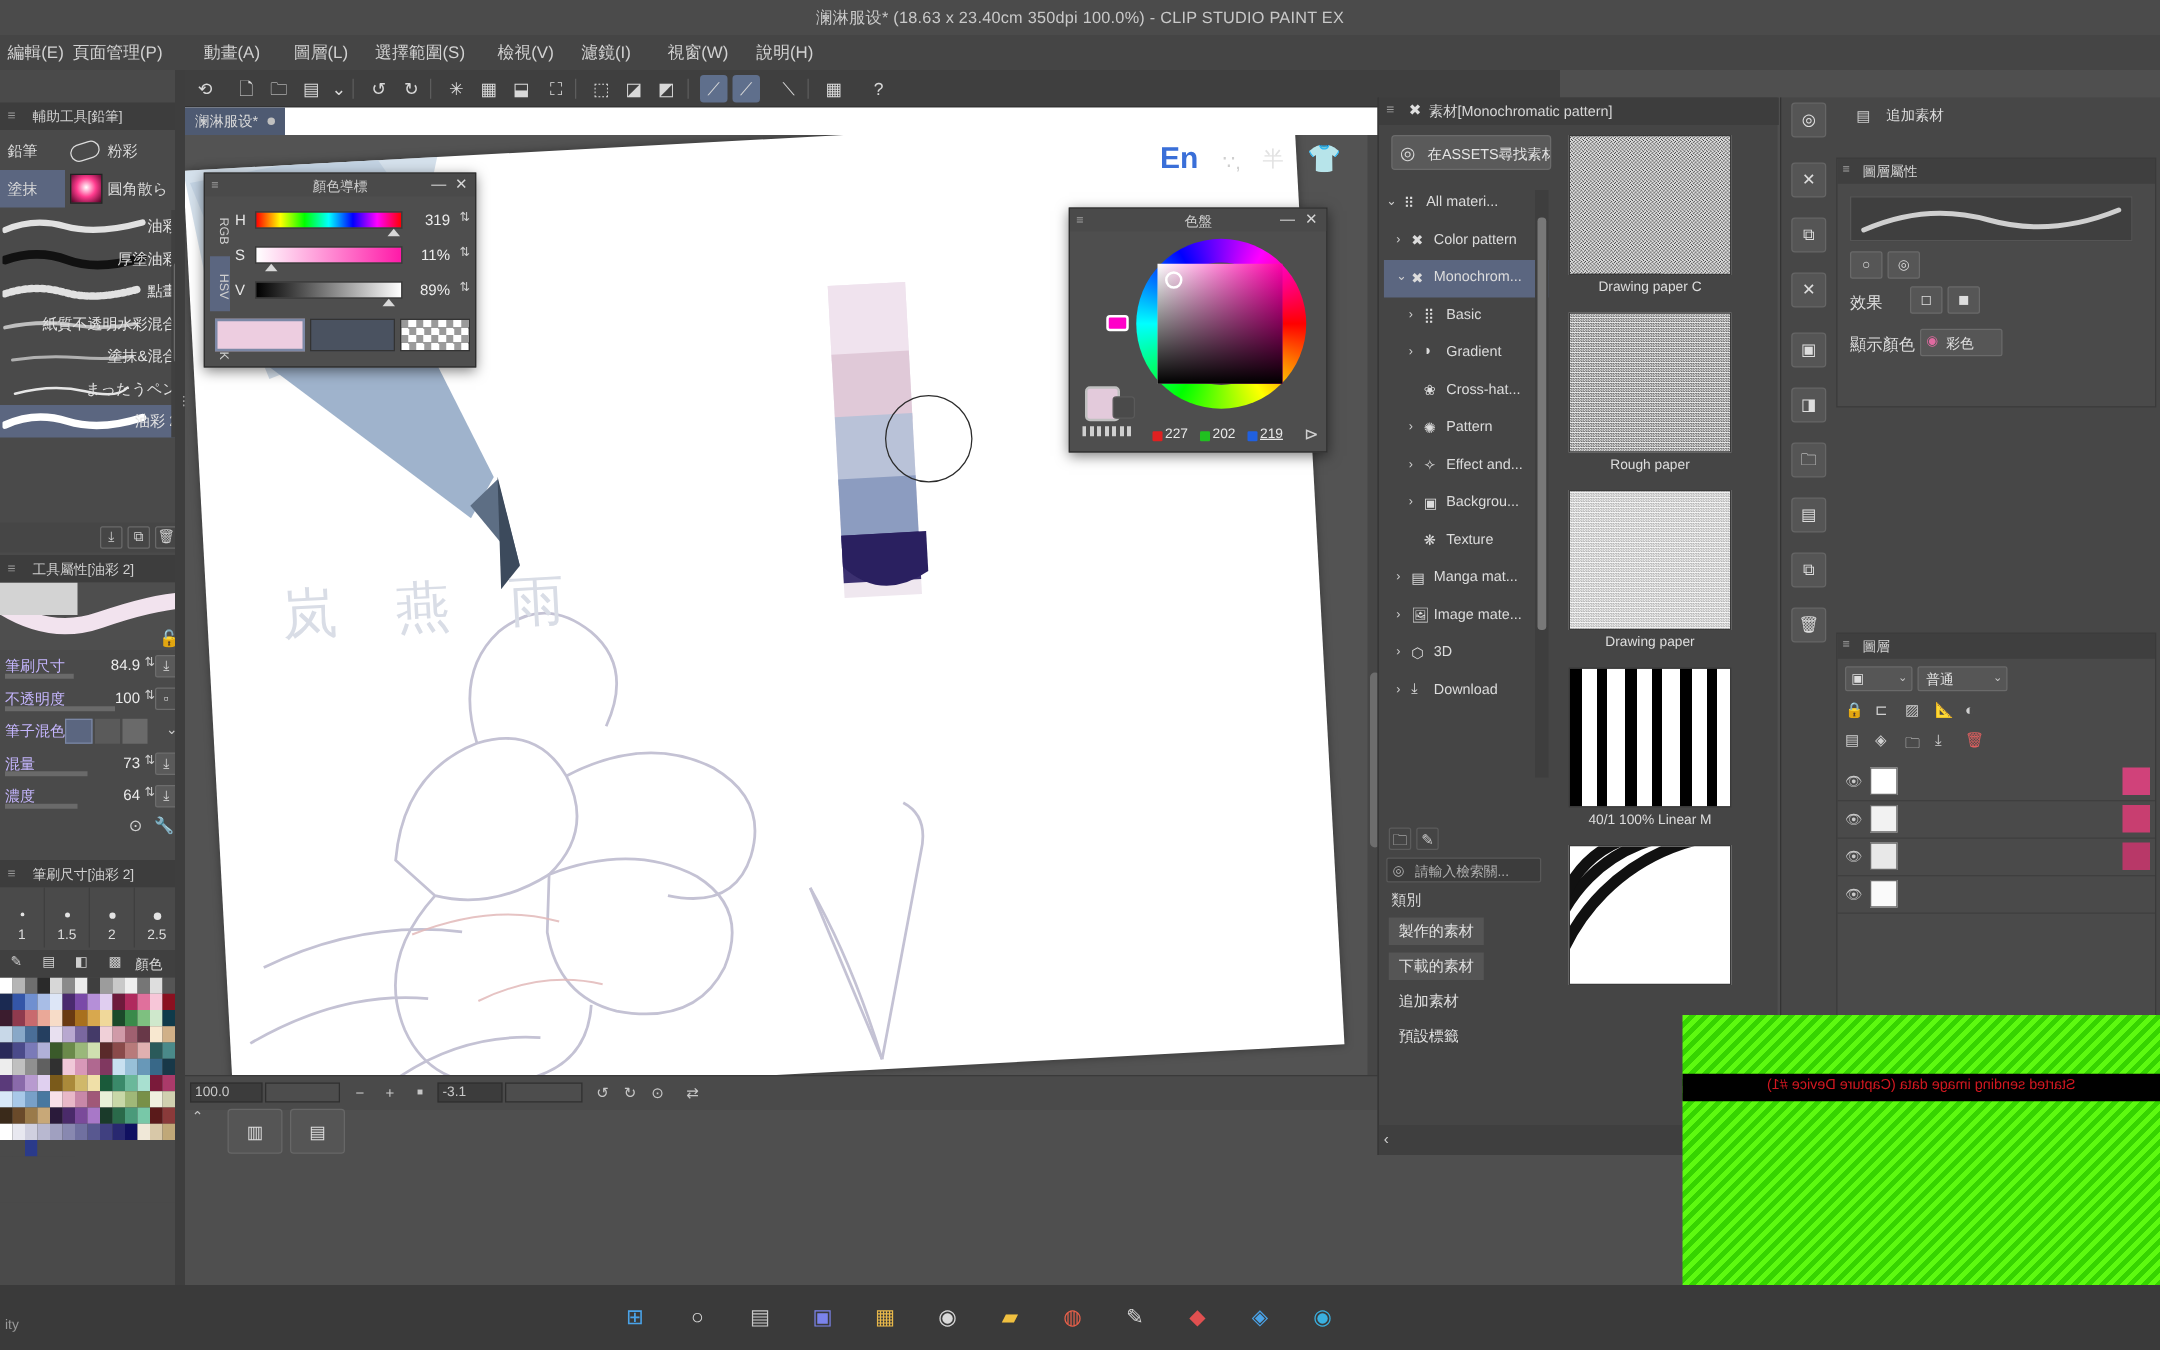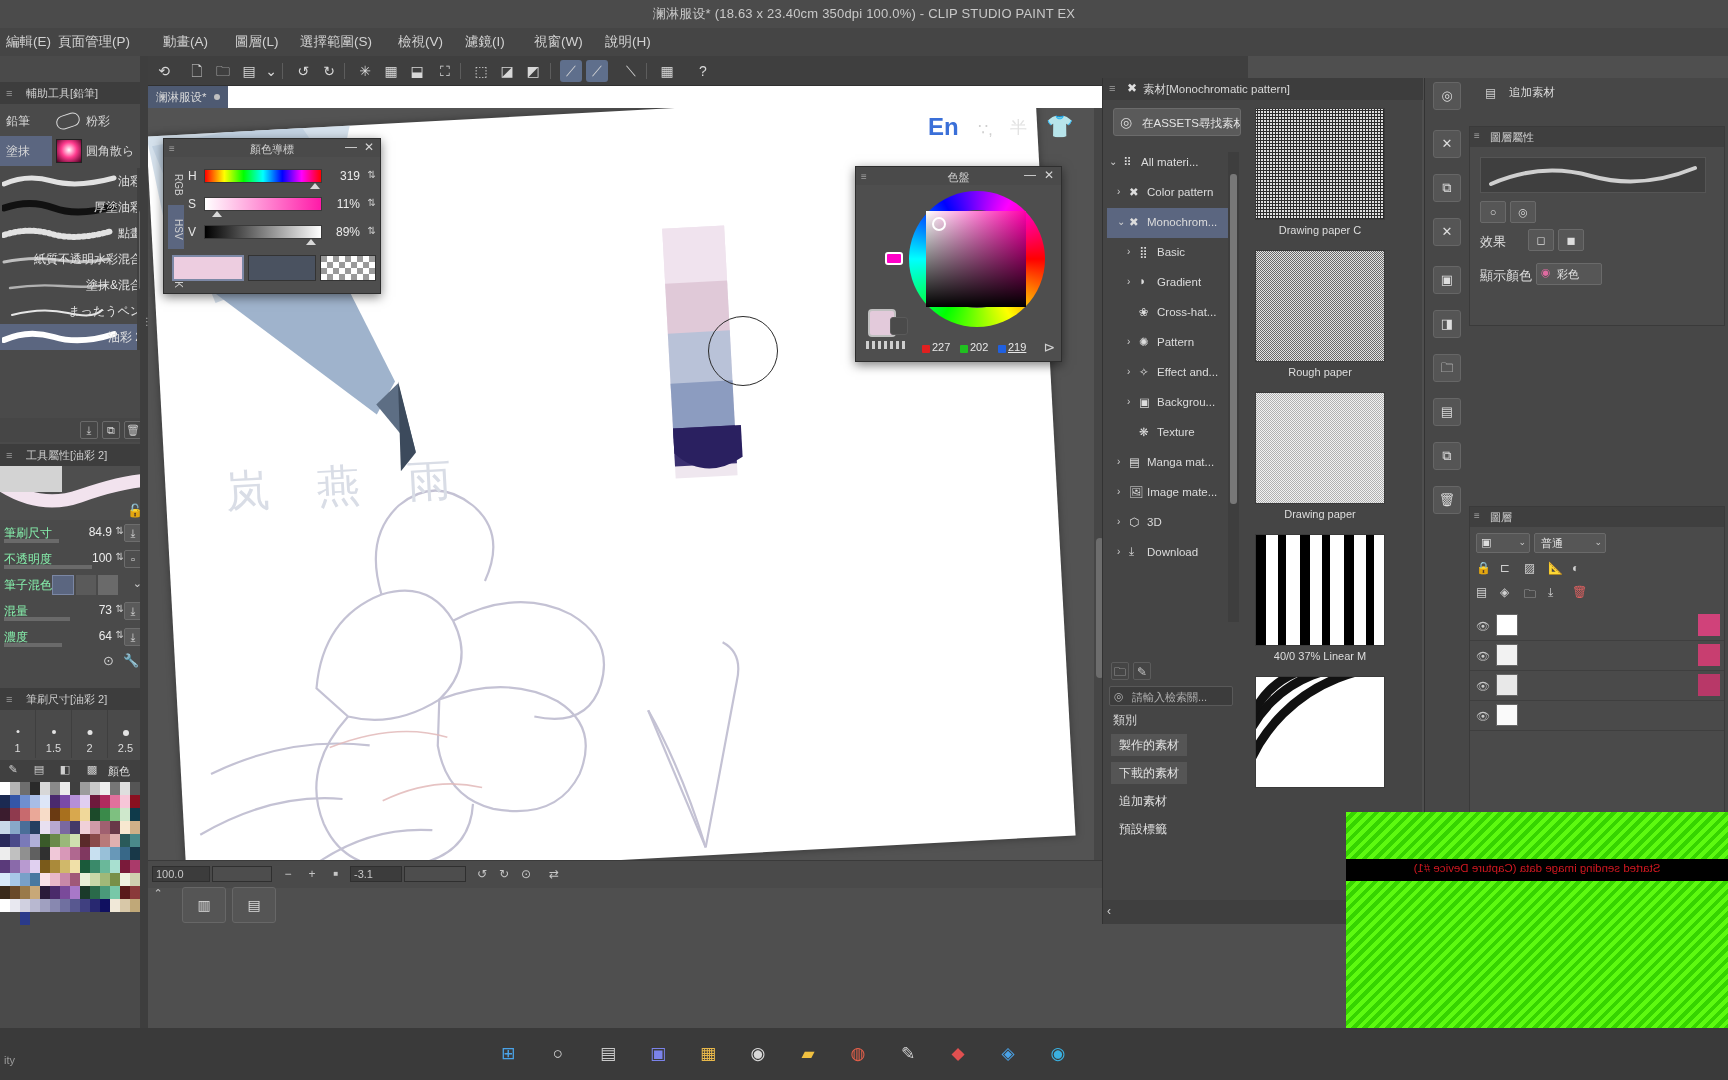--- a/index.html
+++ b/index.html
@@ -71,21 +71,21 @@
   .brushitem { position:relative; height:26px; }
   .brushitem.sel { background:#5b6680; }
   .brushitem .lbl { position:absolute; right:6px; top:5px; font-size:12px; color:#e2e2e2;
     white-space:nowrap; }
   .stroke { position:absolute; left:2px; top:4px; width:120px; height:18px; }
   .scrollmini { position:absolute; right:0; top:0; width:11px; background:#404040; }
   .scrollmini .th { position:absolute; left:2px; width:7px; background:#6b6b6b; border-radius:3px; }
 
   .propblock { position:absolute; left:0; width:148px; }
   .proprow { position:absolute; left:0; width:148px; height:26px; }
-  .proplbl { position:absolute; left:4px; top:5px; font-size:12px; color:#86efac; white-space:nowrap;}
+  .proplbl { position:absolute; left:4px; top:5px; font-size:12px; color:#c4b5fd; white-space:nowrap;}
   .propval { position:absolute; right:36px; top:5px; font-size:12px; color:#ececec; }
   .propbar { position:absolute; left:4px; bottom:3px; height:4px; background:#6a6a6a; }
   .propbtn { position:absolute; right:6px; top:4px; width:18px; height:18px; background:#5a5a5a;
     border:1px solid #6d6d6d; border-radius:2px; color:#dcdcdc; font-size:11px;
     line-height:17px; text-align:center; }
   .spin { position:absolute; right:24px; top:5px; color:#cfcfcf; font-size:10px; }
 
   .sizegrid { position:absolute; left:0; width:148px; height:48px; background:#4a4a4a; }
   .sizecell { position:absolute; top:0; width:36px; height:48px; border-right:1px solid #3f3f3f; }
   .sizecell .n { position:absolute; left:50%; bottom:4px; transform:translateX(-50%);
@@ -843,21 +843,21 @@
         <div class="cap">Rough paper</div>
       </div>
       <div class="mat" style="top:292px;">
         <div class="thumb" style="background:
                repeating-conic-gradient(#b0b0b0 0% 25%, #f2f2f2 0% 50%) 0 0/2px 2px, #ececec;"></div>
         <div class="cap">Drawing paper</div>
       </div>
       <div class="mat" style="top:434px;">
         <div class="thumb" style="background:
                repeating-linear-gradient(90deg, #000 0 10px, #fff 10px 22px, #000 22px 30px, #fff 30px 44px);"></div>
-        <div class="cap">40/0 37% Linear M</div>
+        <div class="cap">40/1 100% Linear M</div>
       </div>
       <div class="mat" style="top:576px;">
         <div class="thumb" style="background:#ffffff; position:relative; overflow:hidden;">
           <svg width="130" height="112" viewBox="0 0 130 112">
             <g fill="none" stroke="#111" stroke-width="9">
               <path d="M -20 110 A 120 120 0 0 1 100 -10"></path>
               <path d="M -20 150 A 160 160 0 0 1 140 -10"></path>
               <path d="M -10 70 A 80 80 0 0 1 70 -10"></path>
             </g>
           </svg>

